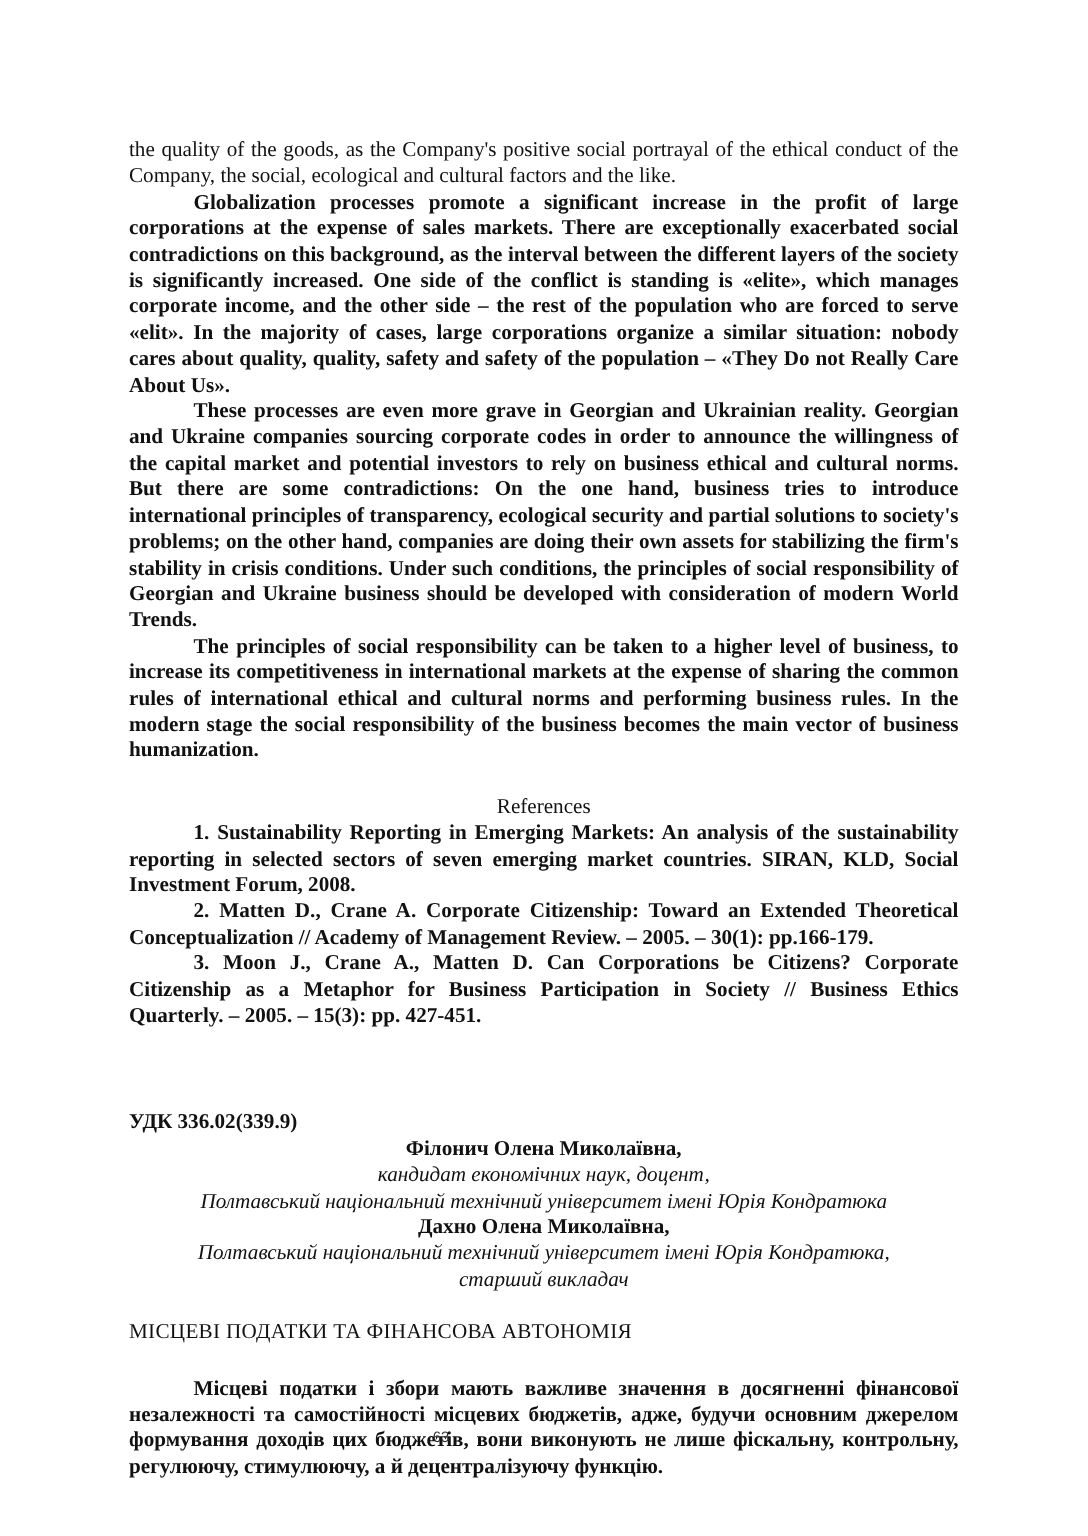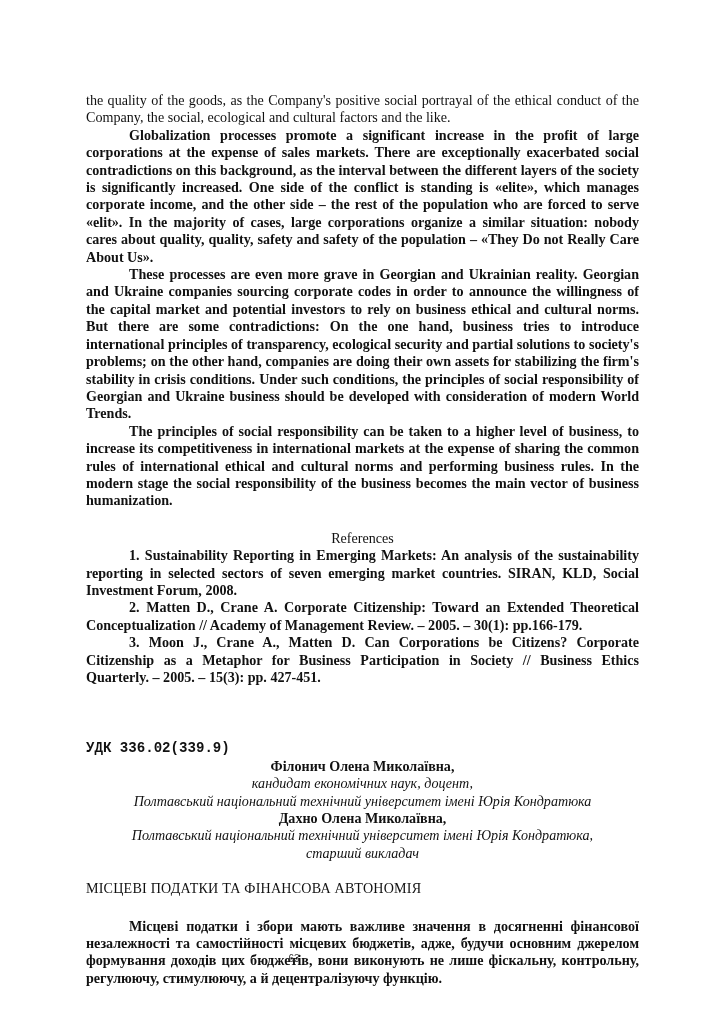--- a/index.html
+++ b/index.html
@@ -2,21 +2,21 @@
 <html><head>
   <meta charset="utf-8">
   <style>
     html, body { margin: 0; padding: 0; background: #ffffff; }
     body { width: 725px; height: 1024px; position: relative; overflow: hidden;
            font-family: "Liberation Serif", "DejaVu Serif", serif; color: #111; }
     .page { position: absolute; left: 86px; top: 92px; width: 553px; font-size: 14.1px; line-height: 17.4px; }
     p { margin: 0; text-align: justify; }
     .indent { text-indent: 43px; font-weight: bold; }
     .ref-title { text-align: center; font-weight: normal; margin-top: 20px; }
-    .udc { font-weight: bold; margin-top: 54px; font-family: Liberation Mono, monospace; }
+    .udc { font-weight: bold; margin-top: 54px; }
     .author { text-align: center; font-weight: bold; }
     .affil { text-align: center; font-style: italic; }
     .article-title { margin-top: 18px; letter-spacing: 0.2px; }
     .body-ua { margin-top: 20px; }
     .pagenum { position: absolute; left: 0; width: 588px; top: 953px; text-align: center;
                font-family: "Liberation Sans", sans-serif; font-size: 10px; color: #333; }
   </style>
 </head>
 <body>
 

